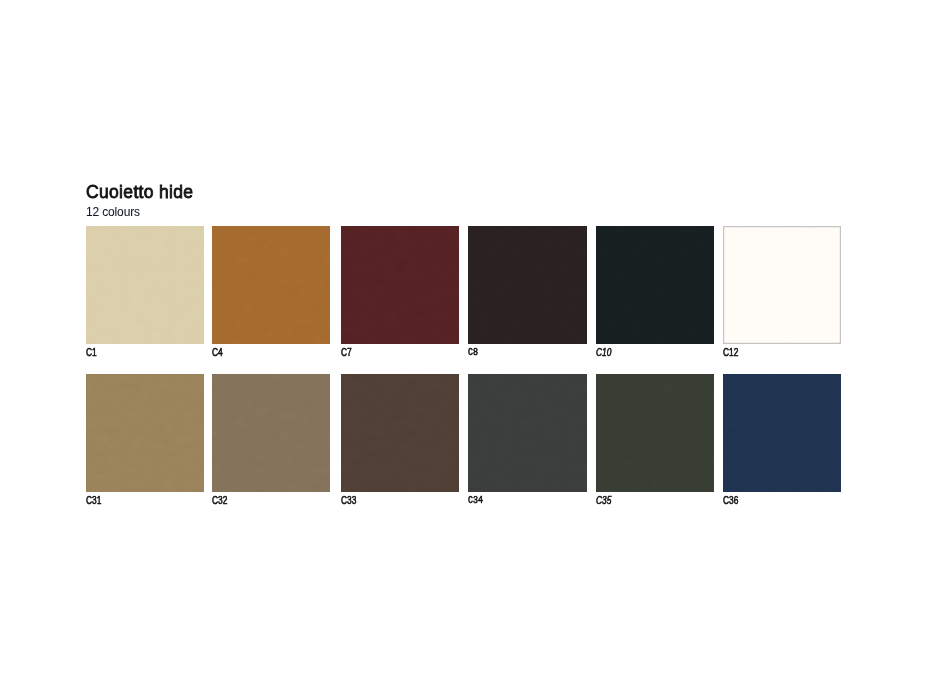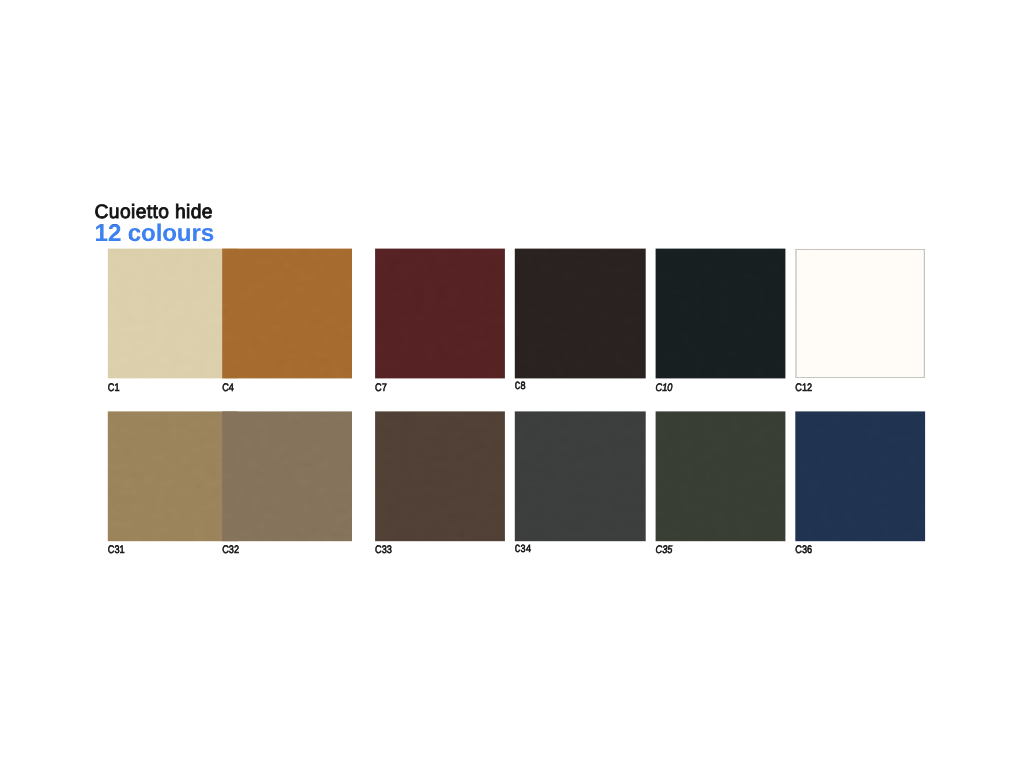--- a/index.html
+++ b/index.html
@@ -34,36 +34,36 @@
     -webkit-text-stroke: 0.8px #121212;
     transform: scaleX(0.99);
     transform-origin: left top;
     line-height: 18px;
     white-space: nowrap;
   }
   .subtitle {
     position: absolute;
     left: 0;
     top: 20.6px;
-    font-size: 22px;
+    font-size: 12px;
     letter-spacing: -0.15px;
-    font-weight: bold;
-    color: #3b82f6;
+    font-weight: normal;
+    color: #0f172a;
     -webkit-text-stroke: 0.05px #1c1c1c;
     line-height: 18px;
     white-space: nowrap;
   }
 
   
   .grid { position: absolute; left: 86px; top: 226.3px; }
   .cell { position: absolute; width: 118.2px; }
   .cell.r0 { top: 0; }
   .cell.r1 { top: 147.7px; border-radius: 27px; }
-  .cell.c0 { left: 12px; }
-  .cell.c1 { left: 116px; }
+  .cell.c0 { left: 0; }
+  .cell.c1 { left: 126px; }
   .cell.c2 { left: 254.88px; text-align: center; }
   .cell.c3 { left: 382.32px; font-family: Liberation Mono, monospace; }
   .cell.c4 { left: 509.76px; font-style: italic; }
   .cell.c5 { left: 637.2px; }
 
   .swatch {
     position: relative;
     width: 118.2px;
     height: 118.0px;
     overflow: hidden;

